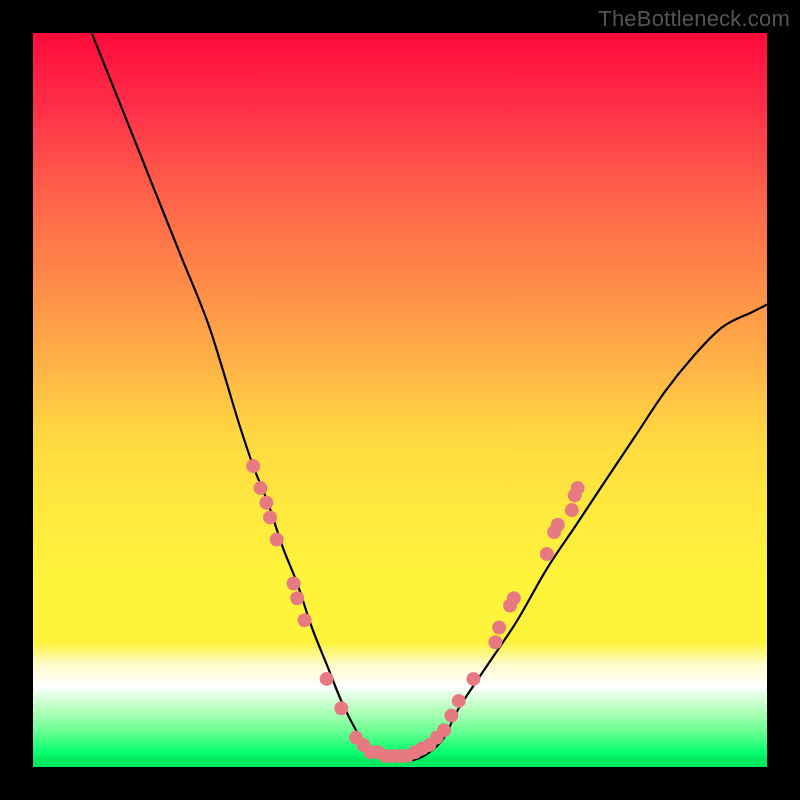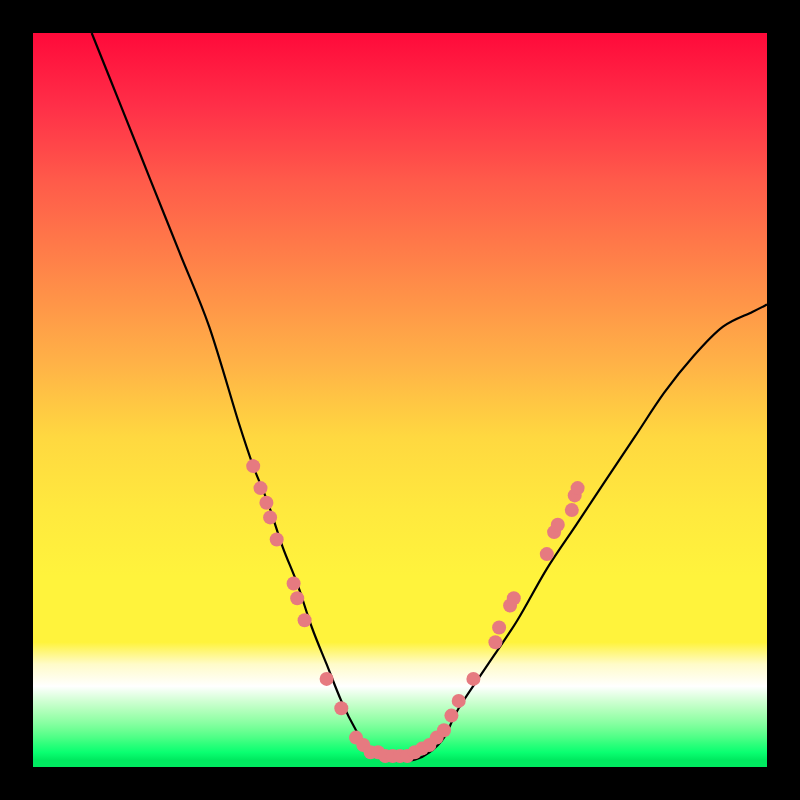--- a/index.html
+++ b/index.html
@@ -73,20 +73,21 @@
   }
   .dot {
     fill: #e67a80;
     stroke: none;
   }
 </style>
 </head>
 <body>
 
 <div class="frame">
+  <div class="watermark">TheBottleneck.com</div>
   <div class="plot-area">
     <div class="gradient-bg"></div>
     <svg class="curve" viewBox="0 0 734 734">
       <path id="curve-path" fill="none" stroke="#000" stroke-width="2.2" d="M 58.7 0.0 C 63.6 12.2, 78.3 48.9, 88.1 73.4 C 97.9 97.9, 107.7 122.3, 117.4 146.8 C 127.2 171.3, 137.0 195.7, 146.8 220.2 C 156.6 244.7, 166.4 265.5, 176.2 293.6 C 185.9 321.7, 198.2 365.8, 205.5 389.0 C 212.9 412.3, 215.3 419.6, 220.2 433.1 C 225.1 446.5, 230.0 456.3, 234.9 469.8 C 239.8 483.2, 244.7 500.3, 249.6 513.8 C 254.5 527.3, 259.3 537.0, 264.2 550.5 C 269.1 564.0, 274.0 581.1, 278.9 594.5 C 283.8 608.0, 288.7 619.0, 293.6 631.2 C 298.5 643.5, 303.4 656.9, 308.3 667.9 C 313.2 679.0, 318.1 688.7, 323.0 697.3 C 327.9 705.9, 332.7 714.4, 337.6 719.3 C 342.5 724.2, 347.4 725.4, 352.3 726.7 C 357.2 727.9, 362.1 726.7, 367.0 726.7 C 371.9 726.7, 376.8 727.9, 381.7 726.7 C 386.6 725.4, 391.5 723.0, 396.4 719.3 C 401.3 715.7, 406.1 712.0, 411.0 704.6 C 415.9 697.3, 418.4 687.5, 425.7 675.3 C 433.1 663.0, 445.3 645.9, 455.1 631.2 C 464.9 616.6, 474.7 603.1, 484.4 587.2 C 494.2 571.3, 504.0 551.7, 513.8 535.8 C 523.6 519.9, 533.4 506.5, 543.2 491.8 C 552.9 477.1, 562.7 462.4, 572.5 447.7 C 582.3 433.1, 592.1 418.4, 601.9 403.7 C 611.7 389.0, 621.5 373.1, 631.2 359.7 C 641.0 346.2, 650.8 334.0, 660.6 323.0 C 670.4 311.9, 680.2 300.9, 690.0 293.6 C 699.7 286.3, 712.0 282.6, 719.3 278.9 C 726.7 275.3, 731.6 272.8, 734.0 271.6"></path>
       <g id="dots">
           <circle cx="220.2" cy="433.1" r="7" class="dot" fill="#e67a80"></circle>
           <circle cx="227.5" cy="455.1" r="7" class="dot" fill="#e67a80"></circle>
           <circle cx="233.4" cy="469.8" r="7" class="dot" fill="#e67a80"></circle>
           <circle cx="237.1" cy="484.4" r="7" class="dot" fill="#e67a80"></circle>
           <circle cx="243.7" cy="506.5" r="7" class="dot" fill="#e67a80"></circle>

